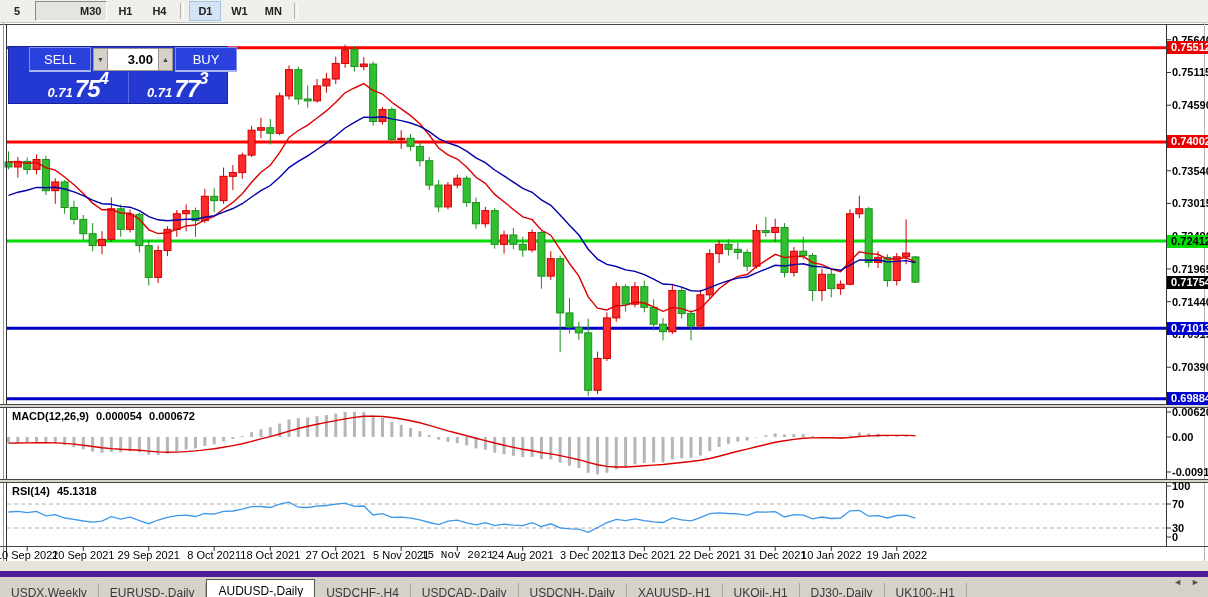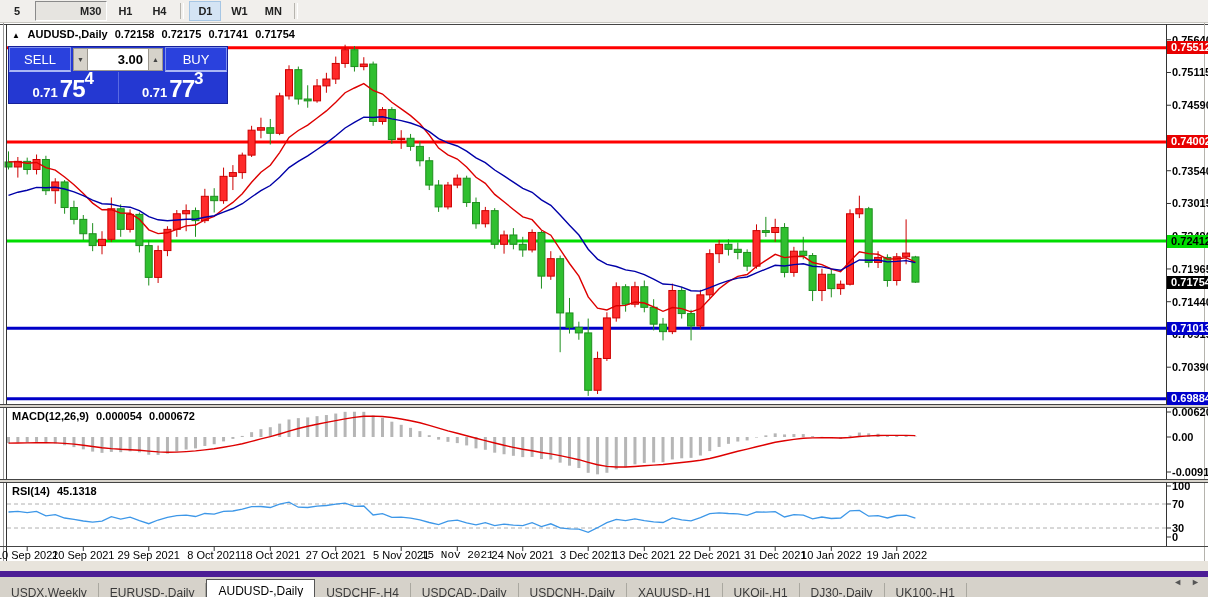--- a/index.html
+++ b/index.html
@@ -13,32 +13,32 @@
   .tb-btn.pressed{border-color:#8a8a8a #ffffff #ffffff #8a8a8a;background:#e6e4e0;padding-left:44px;}
   .tb-btn.highlighted{background:#d4e4f4;border:1px solid #a6c6e4;}
   .tb-sep{width:2px;height:16px;border-left:1px solid #b6b4ae;border-right:1px solid #fff;margin:0 4px;}
   #cv{position:absolute;left:0;top:0;pointer-events:none;z-index:5;}
   
   #header{position:absolute;left:12px;top:28px;font-size:11px;font-weight:700;color:#000;z-index:20;white-space:nowrap;}
   #header .tri{font-size:8px;margin-right:5px;}
   #header span{margin-right:4px;}
   
   #trade-panel{position:absolute;left:8px;top:46px;width:220px;height:58px;background:#2438d2;
-               border:1px solid #16219a;z-index:25;box-sizing:border-box;}
+               border:1px solid #16219a;z-index:25;box-sizing:border-box;padding-left:20px;}
   .tp-row1{display:flex;height:25px;align-items:stretch;}
   .tp-btn{flex:0 0 62px;background:#2a41dd;border:1px solid #7d8fee;border-bottom:2px solid #aab6f4;
           color:#fff;font-size:13px;font-weight:400;font-family:"Liberation Sans",sans-serif;
           display:flex;align-items:center;justify-content:center;cursor:pointer;padding:0;}
   .tp-spin{flex:1;display:flex;margin:1px 2px;}
   .tp-spin button{width:15px;background:#d6d2ca;border:1px solid #9a968e;color:#444;font-size:7px;
                   display:flex;align-items:center;justify-content:center;padding:0;cursor:pointer;}
   .tp-spin input{flex:1;width:40px;border:1px solid #9a968e;border-left:none;border-right:none;
                  font-size:13px;font-weight:700;text-align:right;padding:0 5px;color:#000;
                  font-family:"Liberation Sans",sans-serif;}
-  .tp-prices{display:flex;height:31px;}
+  .tp-prices{display:flex;height:31px;font-style:italic;}
   .tp-price{flex:1;display:flex;align-items:flex-end;justify-content:center;color:#fff;line-height:1;padding-bottom:2px;}
   .tp-price.right{border-left:1px solid #5a6ae2;}
   .tp-price .pp{font-size:13px;font-weight:700;margin:0 2px 2px 0;}
   .tp-price .pb{font-size:24px;font-weight:700;letter-spacing:-1px;}
   .tp-price .ps{font-size:17px;font-weight:700;align-self:flex-start;margin-top:-2px;}
   
   .axis-lbl{position:absolute;left:1172px;font-size:11px;font-weight:600;color:#000;z-index:10;line-height:12px;}
   .badge{position:absolute;left:1167px;min-width:44px;height:13px;font-size:11px;font-weight:700;
          text-align:center;line-height:13px;z-index:12;padding:0 2px;}
   
@@ -419,28 +419,20 @@
       <line x1="457.29999999999995" y1="546.5" x2="457.29999999999995" y2="551" stroke="#333" stroke-width="1"></line>
       <line x1="522.75" y1="546.5" x2="522.75" y2="551" stroke="#333" stroke-width="1"></line>
       <line x1="588.1999999999999" y1="546.5" x2="588.1999999999999" y2="551" stroke="#333" stroke-width="1"></line>
       <line x1="644.3" y1="546.5" x2="644.3" y2="551" stroke="#333" stroke-width="1"></line>
       <line x1="709.75" y1="546.5" x2="709.75" y2="551" stroke="#333" stroke-width="1"></line>
       <line x1="775.1999999999999" y1="546.5" x2="775.1999999999999" y2="551" stroke="#333" stroke-width="1"></line>
       <line x1="831.3" y1="546.5" x2="831.3" y2="551" stroke="#333" stroke-width="1"></line>
       <line x1="896.75" y1="546.5" x2="896.75" y2="551" stroke="#333" stroke-width="1"></line>
     </svg>
 
-  <div id="header">
-    <span class="tri">▲</span>
-    <span>AUDUSD-,Daily</span>
-    <span>0.72158</span>
-    <span>0.72175</span>
-    <span>0.71741</span>
-    <span>0.71754</span>
-  </div>
 
   <div id="trade-panel">
     <div class="tp-row1">
       <button class="tp-btn">SELL</button>
       <div class="tp-spin">
         <button>
           <span>▼</span>
         </button>
         <input readonly="" value="3.00" style="">
         <button>
@@ -498,21 +490,21 @@
       <div class="axis-lbl" style="top: 522px;">30</div>
       <div class="axis-lbl" style="top: 531px;">0</div>
       <div class="time-lbl" style="left: 27.2px;">10 Sep 2021</div>
       <div class="time-lbl" style="left: 83.3px;">20 Sep 2021</div>
       <div class="time-lbl" style="left: 148.75px;">29 Sep 2021</div>
       <div class="time-lbl" style="left: 214.2px;">8 Oct 2021</div>
       <div class="time-lbl" style="left: 270.3px;">18 Oct 2021</div>
       <div class="time-lbl" style="left: 335.75px;">27 Oct 2021</div>
       <div class="time-lbl" style="left: 401.2px;">5 Nov 2021</div>
       <div class="time-lbl" style="left: 457.3px; font-family: Liberation Mono, monospace;">15 Nov 2021</div>
-      <div class="time-lbl" style="left: 522.75px;">24 Nov 2021</div>
+      <div class="time-lbl" style="left: 522.75px;">24 Aug 2021</div>
       <div class="time-lbl" style="left: 588.2px;">3 Dec 2021</div>
       <div class="time-lbl" style="left: 644.3px;">13 Dec 2021</div>
       <div class="time-lbl" style="left: 709.75px;">22 Dec 2021</div>
       <div class="time-lbl" style="left: 775.2px;">31 Dec 2021</div>
       <div class="time-lbl" style="left: 831.3px;">10 Jan 2022</div>
       <div class="time-lbl" style="left: 896.75px;">19 Jan 2022</div>
     </div>
 
   <div id="strip"></div>
   <div id="tabbar">

